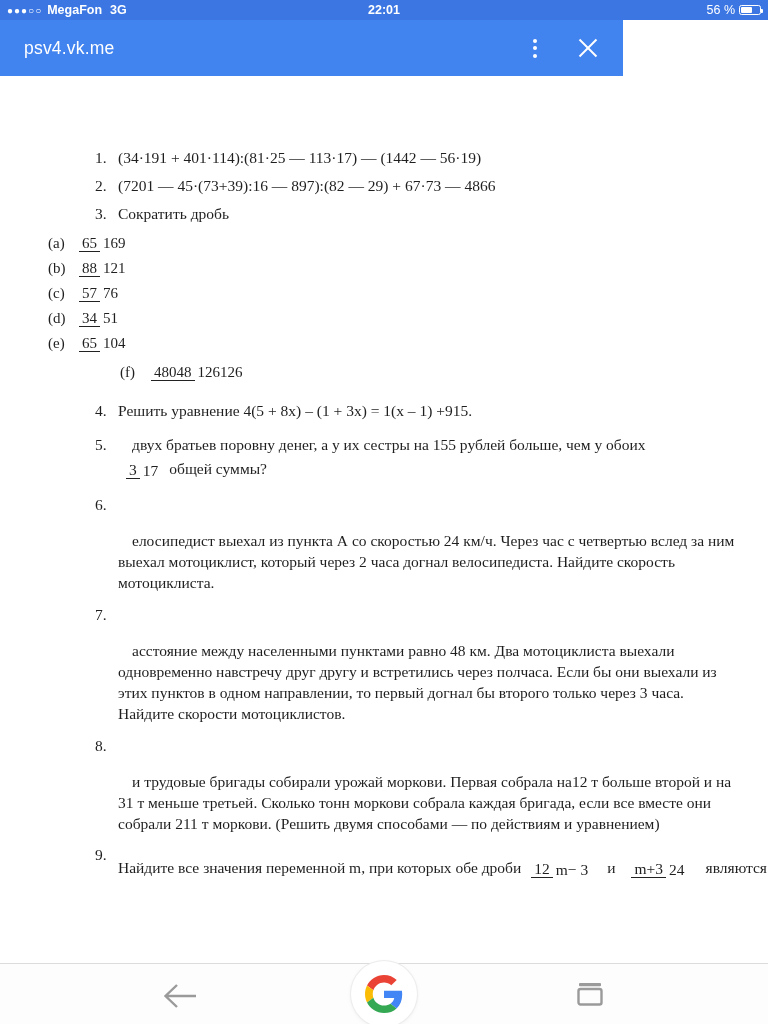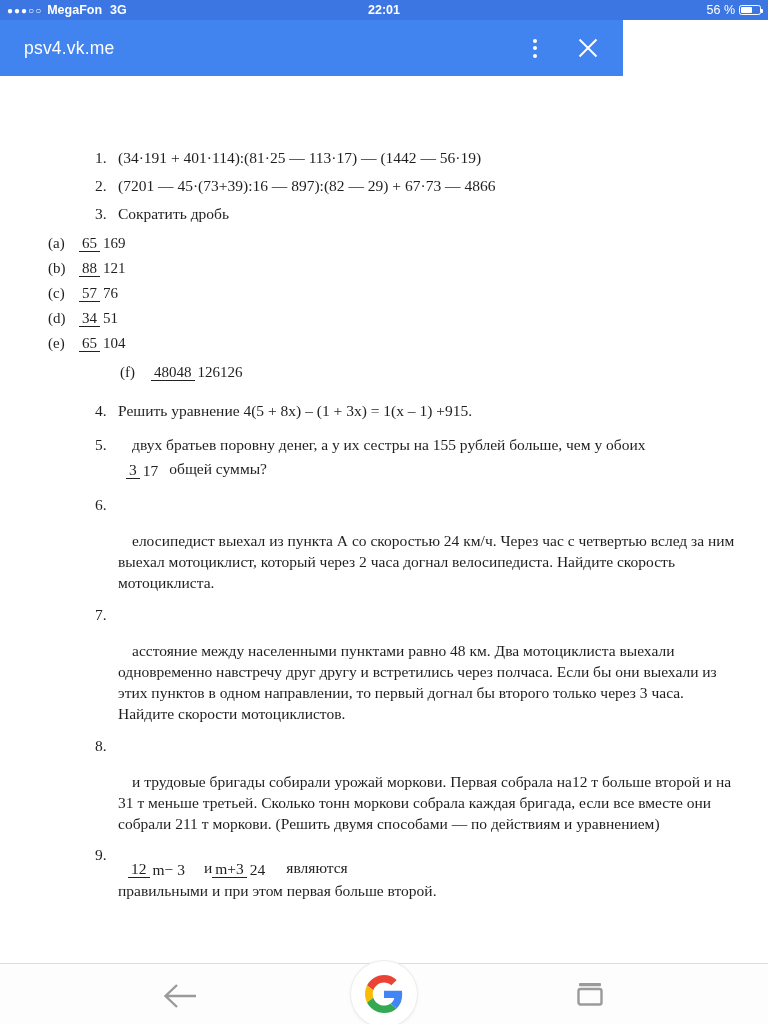--- a/index.html
+++ b/index.html
@@ -51,21 +51,21 @@
   .p6{margin-top:15px;}
   .p7{margin-top:11px;}
   .p8{margin-top:11px;}
   .indent{text-indent:14px;display:block;margin-top:36px;}
   .p9{margin-top:10px;}
   .p9 .pnum{align-self:flex-start;}
   .p9row{display:flex;align-items:flex-end;white-space:nowrap;}
   .p9row .frac{line-height:17px;}
   .p9row .sp-a{margin-left:10px;margin-top:16px;}
   .p9row .sp-b{margin-left:16px;}
-  .p9row .sp-c{margin-left:0;}
+  .p9row .sp-c{margin-left:16px;}
   .p9row .sp-d{margin-left:18px;}
   .p9-l2{margin-top:2px;}
 
   
   .navbar{position:absolute;bottom:0;left:0;width:768px;height:61px;background:#fdfdfd;
     border-top:1px solid #dcdcdc;box-sizing:border-box;}
   .back-btn{position:absolute;left:160px;top:18px;width:40px;height:28px;cursor:pointer;}
   .google-btn{position:absolute;left:351px;top:-3px;width:66px;height:66px;border-radius:50%;
     background:#fff;box-shadow:0 0 0 1px #ececec,0 1px 4px rgba(0,0,0,.07);
     display:flex;align-items:center;justify-content:center;cursor:pointer;}
@@ -188,32 +188,32 @@
 
   <div class="prob p8">
     <span class="pnum">8.</span>
     <span class="pbody indent">и трудовые бригады собирали урожай моркови. Первая собрала на12 т больше второй и на 31 т меньше третьей. Сколько тонн моркови собрала каждая бригада, если все вместе они собрали 211 т моркови. (Решить двумя способами — по действиям и уравнением)</span>
   </div>
 
   <div class="prob p9">
     <span class="pnum">9.</span>
     <div class="pbody">
       <div class="p9row">
+        <span>Найдите все значения переменной m, при которых обе дроби</span>
         <span class="frac sp-a">
           <span class="fn">12</span>
           <span class="fd">m− 3</span>
         </span>
         <span class="sp-b">и</span>
         <span class="frac sp-c">
           <span class="fn">m+3</span>
           <span class="fd">24</span>
         </span>
         <span class="sp-d">являются</span>
       </div>
-      <div class="p9-l2">правильными и при этом первая больше второй.</div>
     </div>
   </div>
 
 </div>
 
 <div class="navbar">
   <span class="back-btn">
     <svg width="40" height="28" viewBox="0 0 40 28">
       <path d="M36 14 H6 M17 3 L5.5 14 L17 25" fill="none" stroke="#9a9a9a" stroke-width="2.4"></path>
     </svg>

